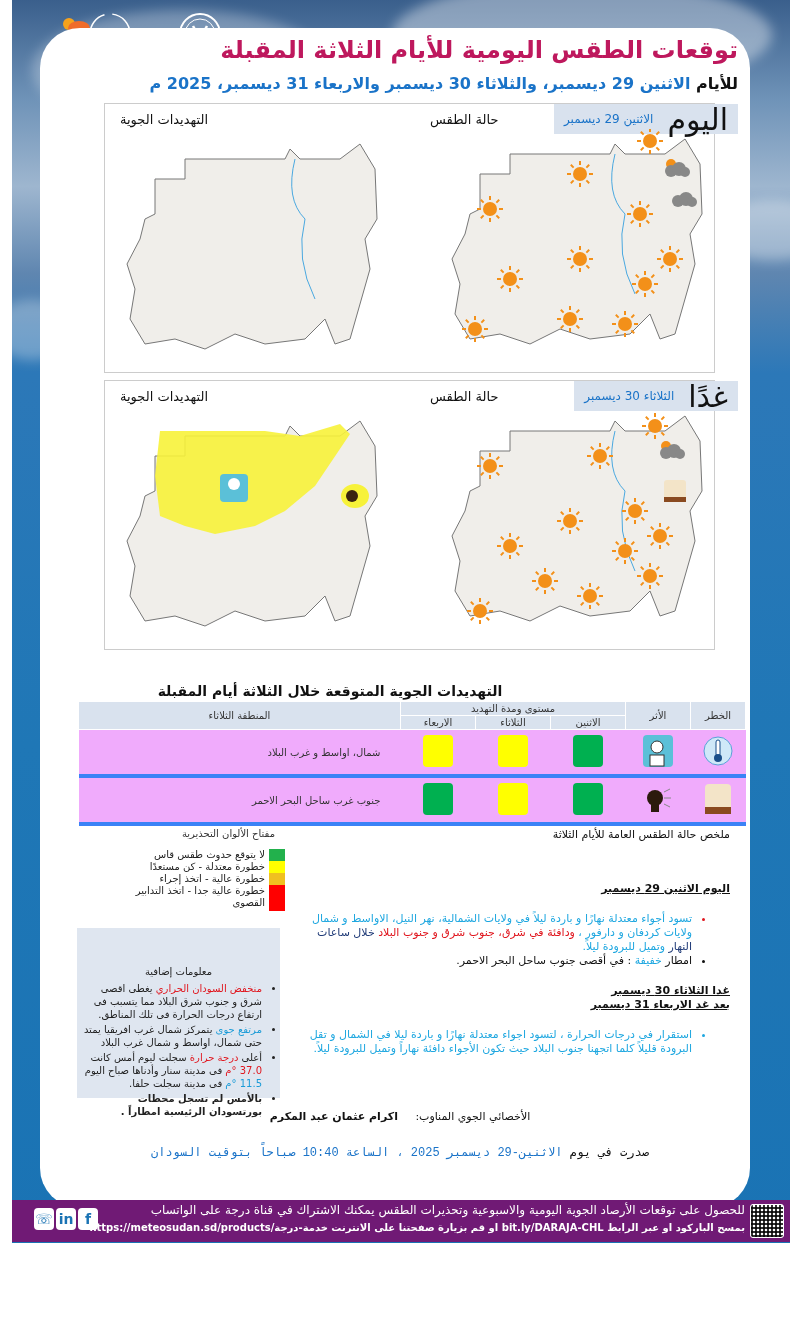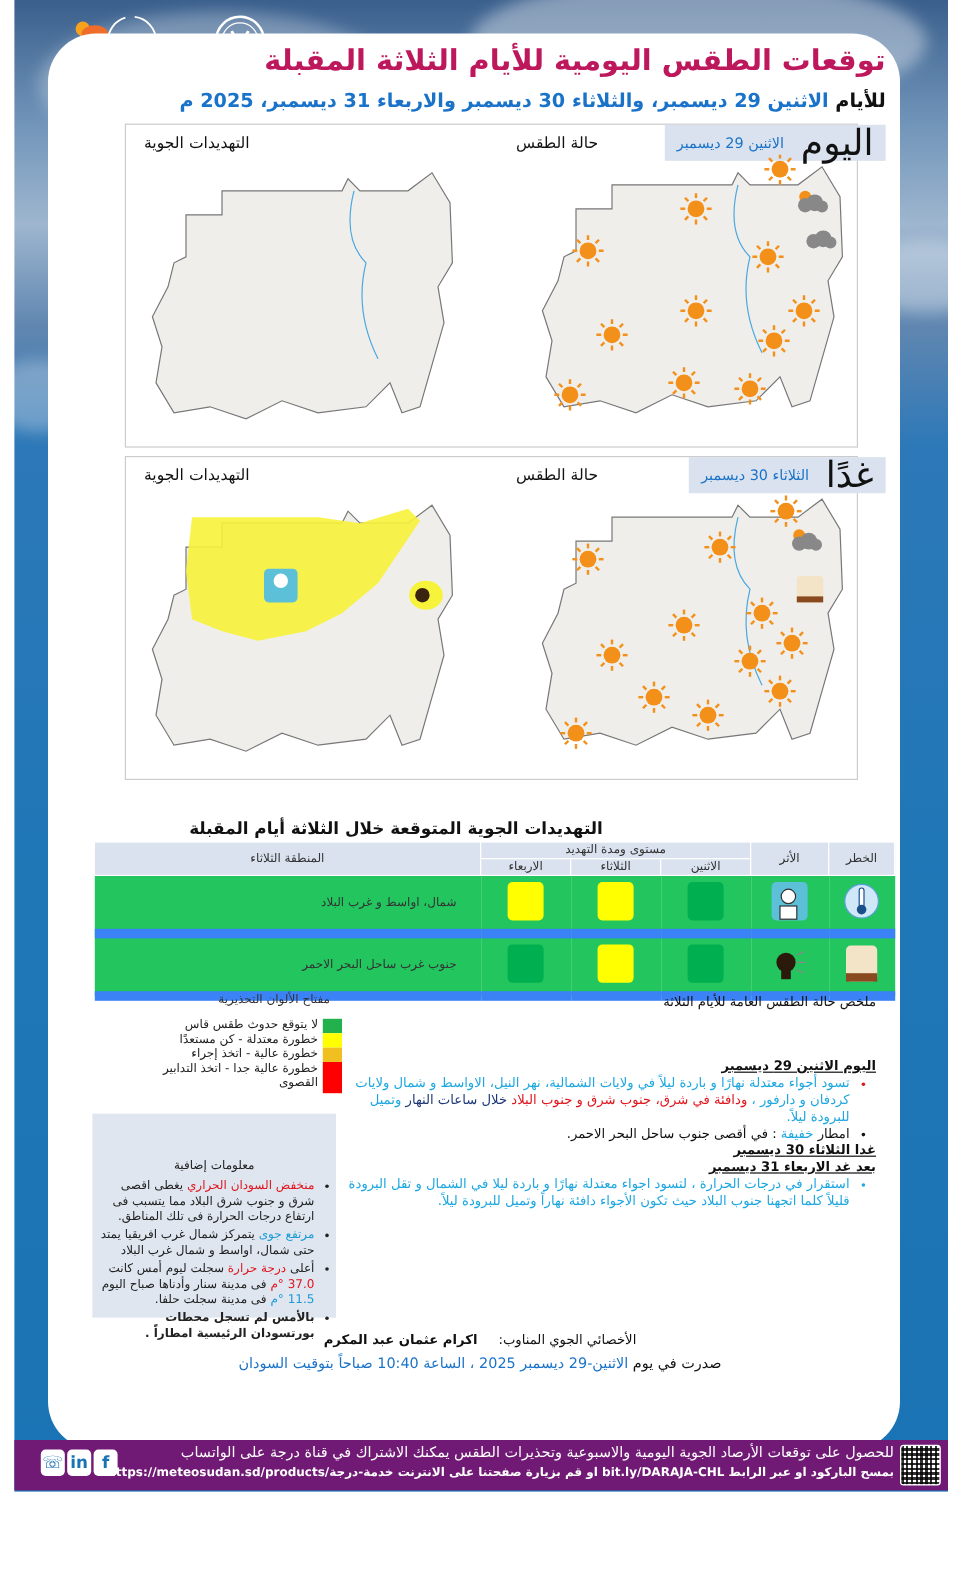--- a/index.html
+++ b/index.html
@@ -16,39 +16,39 @@
   .logo-text{color:#fff;font-size:8px;text-align:center;line-height:10px;direction:rtl;}
   .panel{position:absolute;left:104px;width:609px;height:268px;border:1px solid #ccc;background:#fff;}
   .panel .hdr-day{position:absolute;right:-24px;top:0;height:30px;background:#d9e2ee;display:flex;align-items:center;direction:rtl;padding:0 10px;gap:14px;}
   .panel .day-big{font-size:30px;font-weight:normal;color:#111;}
   .panel .day-date{font-size:12px;color:#1a73c8;}
   .panel .lbl{position:absolute;top:8px;font-size:13px;color:#111;direction:rtl;}
   .map{position:absolute;}
   .tbl-title{position:absolute;left:0;width:660px;top:683px;text-align:center;font-size:14px;font-weight:bold;color:#111;direction:rtl;}
   table.threats{position:absolute;left:78px;top:701px;width:668px;border-collapse:collapse;direction:rtl;font-size:10px;color:#333;}
   table.threats th{background:#d9e2ee;font-weight:normal;border:1px solid #fff;padding:1px 2px;}
-  table.threats td{background:#22c55e;border-bottom:8px solid #3b82f6;height:42px;text-align:center;}
+  table.threats td{background:#f0abfc;border-bottom:4px solid #3b82f6;height:42px;text-align:center;}
   .sq{width:30px;height:32px;border-radius:4px;display:inline-block;}
   .legend{position:absolute;left:95px;top:828px;width:190px;direction:rtl;font-size:10px;color:#222;}
   .legend .ttl{text-align:right;color:#333;margin-bottom:10px;padding-right:10px;}
   .legend .row{display:flex;align-items:flex-start;gap:4px;line-height:12px;}
   .legend .sw{width:16px;flex:none;}
   .info{position:absolute;left:77px;top:928px;width:203px;height:170px;background:#dfe6f0;direction:rtl;font-size:10px;color:#222;padding:4px 6px;box-sizing:border-box;line-height:13px;}
   .info .ttl{text-align:center;margin-bottom:4px;margin-top:33px;}
   .info ul{margin:0;padding-right:12px;}
   .info li{margin-bottom:2px;}
   .red{color:#e0161e;} .blue{color:#1a9bd7;} .navy{color:#1f3a77;}
   .summary{position:absolute;left:290px;top:828px;width:440px;direction:rtl;font-size:11px;color:#111;line-height:14px;}
   .summary .ttl{font-size:11px;margin-bottom:40px;}
   .summary .day{text-decoration:underline;font-weight:bold;}
-  .summary ul{margin:0;padding-right:22px;}
+  .summary ul{margin:16px;padding-right:22px;}
   .summary li{margin:0;}
   .summary .cyan{color:#1ea7e0;}
   .signoff{position:absolute;left:0;width:800px;top:1110px;text-align:center;direction:rtl;font-size:11px;color:#111;}
-  .signoff .l2{margin-top:6px;font-size:12px;}
+  .signoff .l2{margin-top:22px;font-size:12px;font-family:Liberation Mono, monospace;}
   .footer{position:absolute;left:12px;top:1200px;width:778px;height:42px;background:#701a75;direction:rtl;color:#fff;font-size:12px;}
   .footer .txt{position:absolute;right:45px;top:2px;line-height:17px;}
   .footer .qr{position:absolute;right:6px;top:4px;width:32px;height:32px;background:#fff;border:1px solid #fff;border-radius:3px;
      background-image:repeating-linear-gradient(90deg,#333 0 2px,#fff 2px 4px),repeating-linear-gradient(0deg,#333 0 2px,#fff 2px 4px);background-blend-mode:multiply;}
   .footer .social{position:absolute;left:22px;top:8px;display:flex;gap:2px;}
   .footer .social span{width:20px;height:22px;background:#fff;color:#1a73b4;font-weight:bold;font-size:14px;display:flex;align-items:center;justify-content:center;border-radius:4px;}
 </style>
 </head>
 <body>
 

